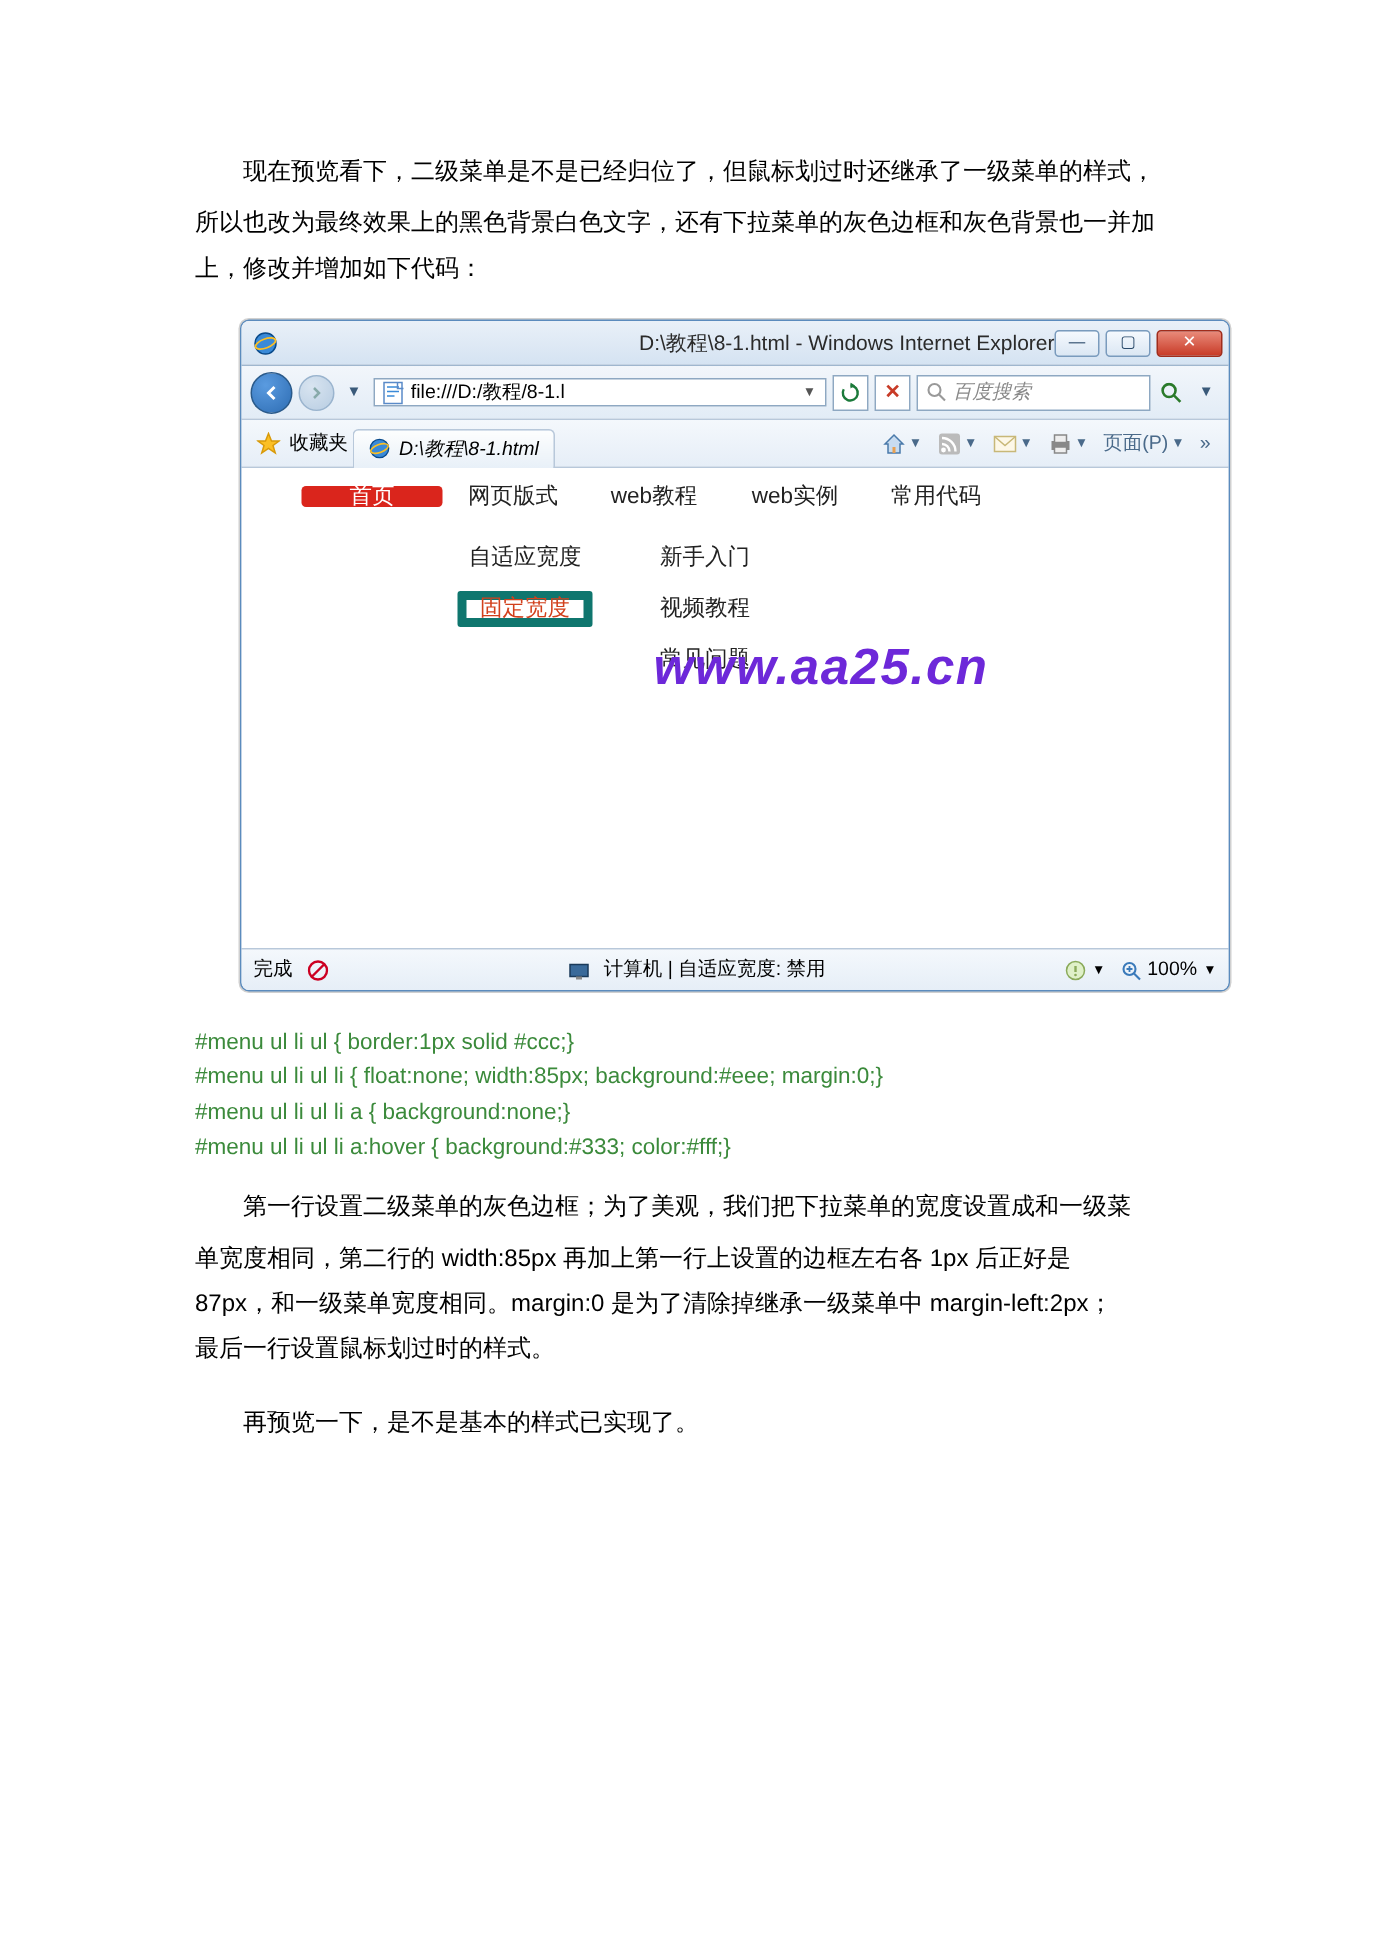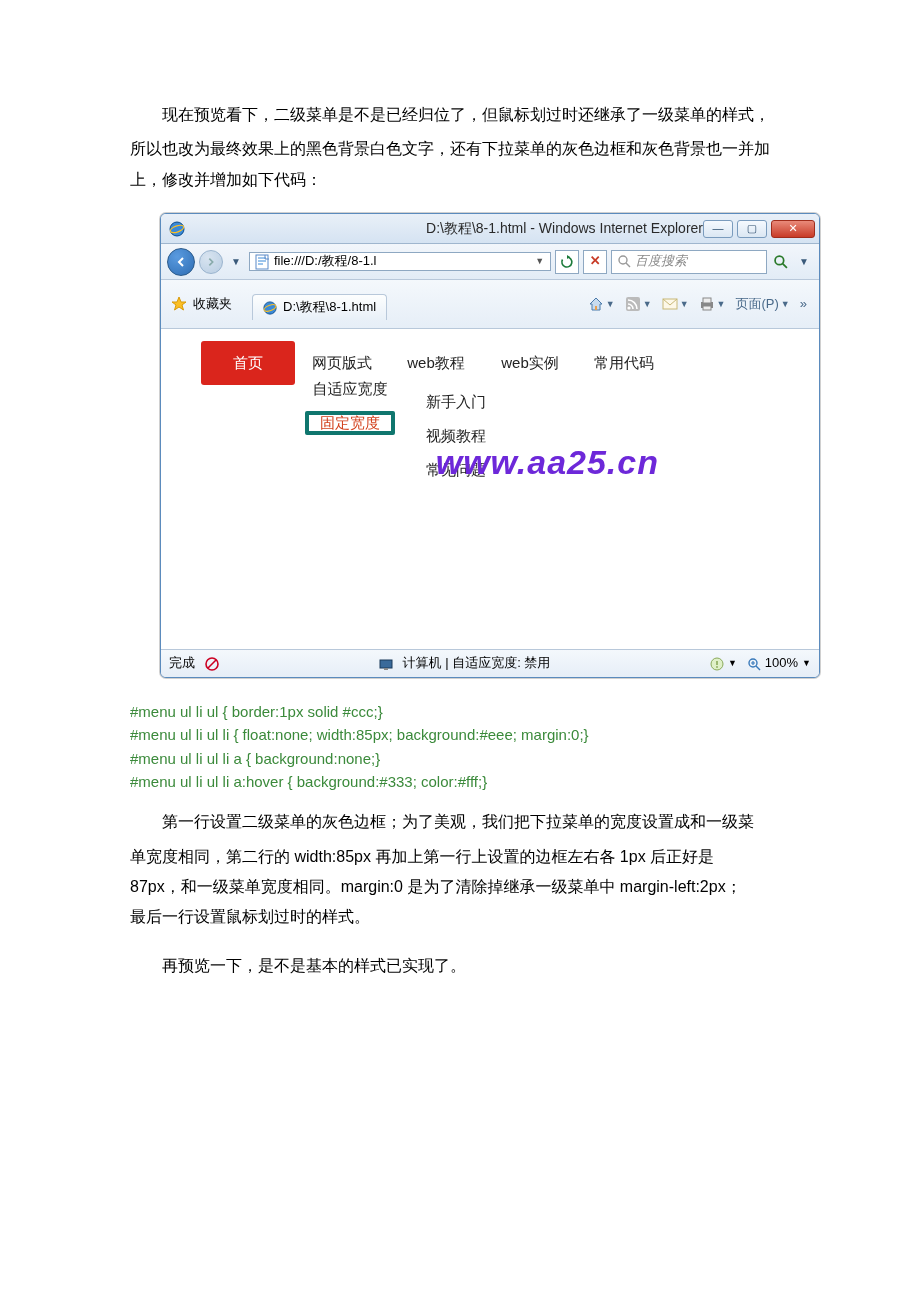--- a/index.html
+++ b/index.html
@@ -122,39 +122,40 @@
       font-style: italic;
       font-size: 13px;
     }
     .search-icon-end {
       width: 20px; height: 24px;
       display: flex; align-items: center; justify-content: center;
       color: #3a6a3a;
     }
 
     .favbar {
-      height: 49px;
+      height: 32px;
       background: linear-gradient(#f4f8fc, #e6eef7);
       border-bottom: 1px solid #b8c8da;
       display: flex;
       align-items: center;
       padding: 0 10px;
-      gap: 20px;
+      gap: 3px;
       font-size: 13px;
     }
     .fav-lbl { display: flex; align-items: center; gap: 6px; }
     .tab {
       height: 26px;
       display: flex; align-items: center; gap: 6px;
       padding: 0 10px;
       border: 1px solid #b8c8da;
       border-bottom: none;
       background: linear-gradient(#fdfefe, #e8f0f8);
       border-radius: 4px 4px 0 0;
       margin-top: 6px;
+      font-style: italic;
     }
     .favbar .spacer { flex: 1; }
     .tool-icons { display: flex; align-items: center; gap: 6px; color: #4a6a8a; }
     .tool-icons .ti { display: flex; align-items: center; gap: 2px; padding: 0 2px; }
     .tool-icons .dd { font-size: 9px; }
 
     .content {
       height: 320px;
       background: #fff;
       position: relative;
@@ -162,48 +163,48 @@
     }
     .menu-row {
       display: flex;
       padding-left: 40px;
       padding-top: 12px;
       gap: 0;
       font-size: 15px;
     }
     .menu-item {
       width: 94px;
-      height: 44px;
+      height: 14px;
       display: flex; align-items: center; justify-content: center;
       color: #222;
     }
     .menu-item.active {
       background: #da251c;
       color: #fff;
       border-radius: 3px;
     }
     .submenu-col {
       position: absolute;
       top: 48px;
       display: flex;
       flex-direction: column;
       gap: 10px;
     }
     .sub-a { left: 144px; }
-    .sub-b { left: 250px; margin-top: 13px; }
+    .sub-b { left: 264px; }
     .sub-item {
       width: 90px;
       height: 24px;
       display: flex; align-items: center; justify-content: center;
       font-size: 15px;
       color: #222;
       text-align: center;
     }
     .sub-item.hl {
-      border: 4px solid #0f766e;
+      border: 6px solid #0f766e;
       color: #d2401c;
       border-radius: 2px;
     }
     .watermark {
       position: absolute;
       bottom: 155px;
       right: 160px;
       font-size: 34px;
       font-weight: bold;
       font-style: italic;

